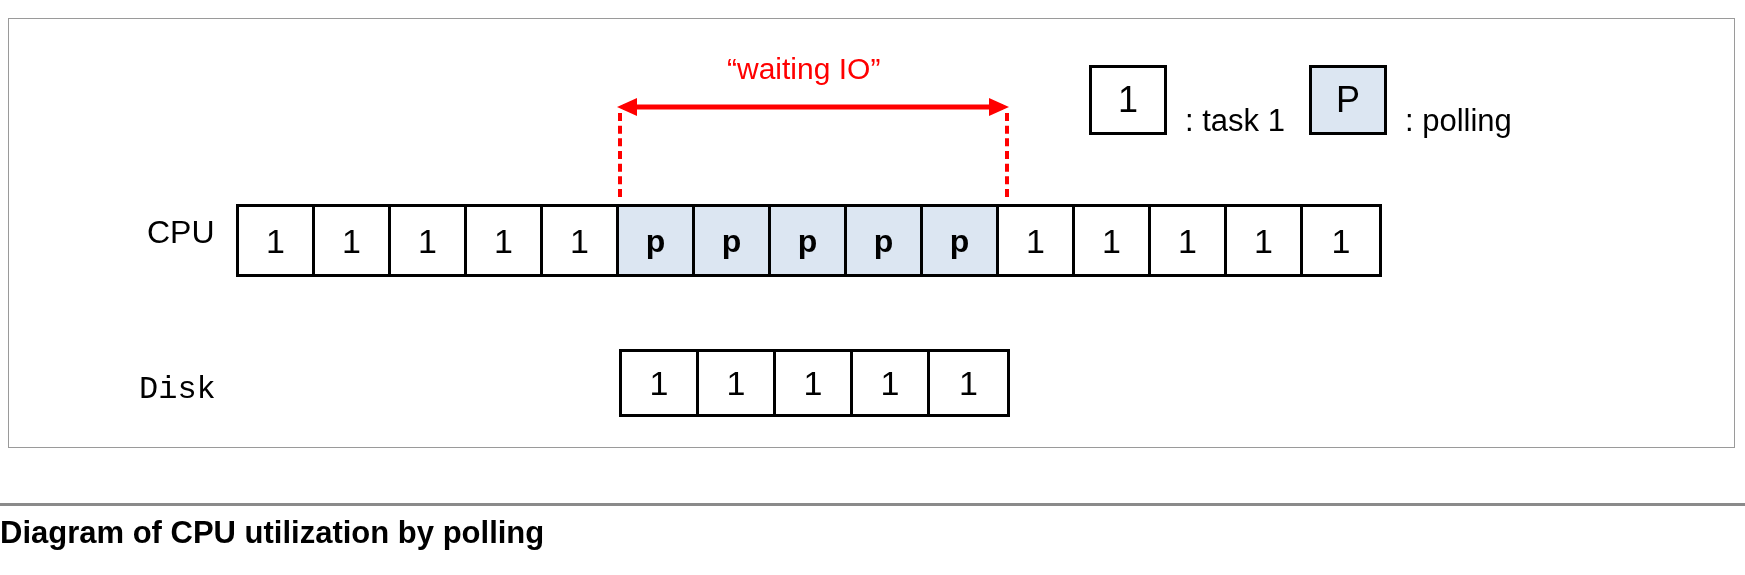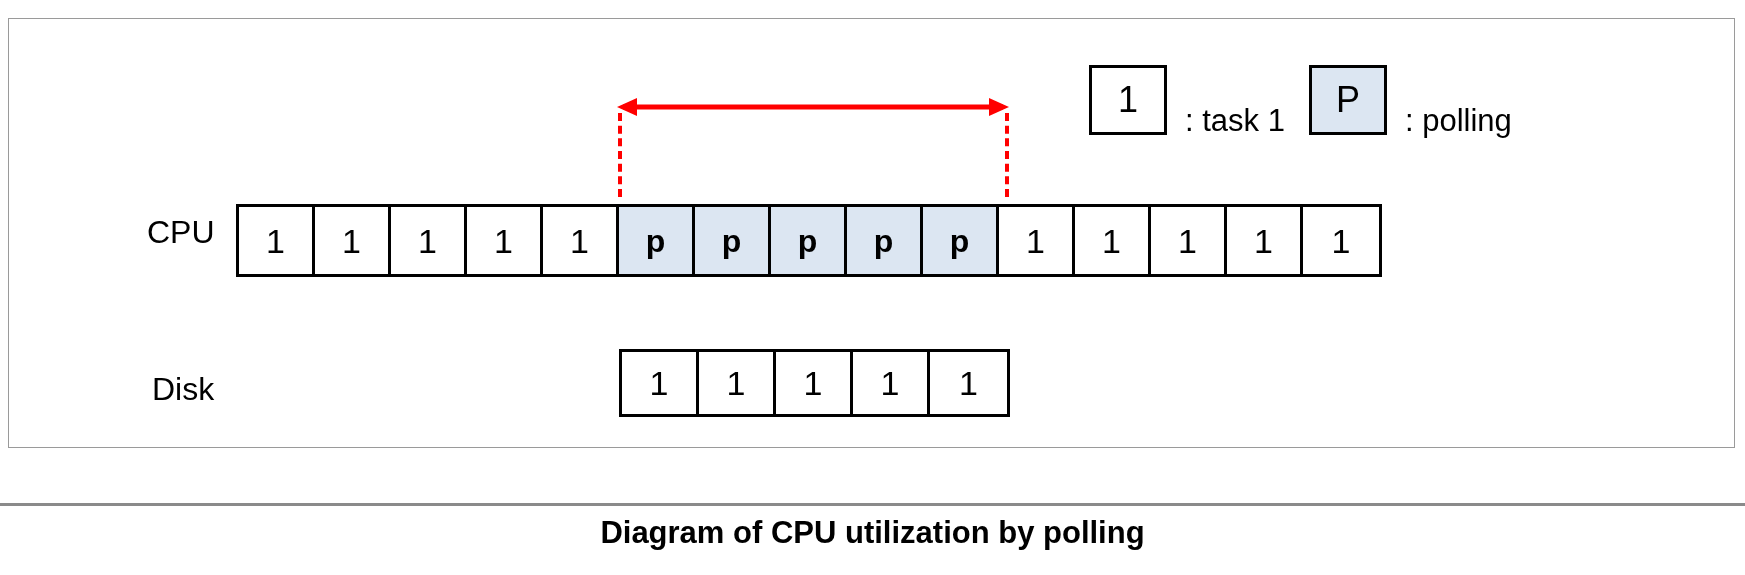--- a/index.html
+++ b/index.html
@@ -88,21 +88,21 @@
   .legend-text.last { margin-right: 0; }
 
   
   .row-label {
     position: absolute;
     font-size: 32px;
     white-space: nowrap;
     margin-left: 44px;
   }
   #cpu-label  { left: 94px;  top: 195px; }
-  #disk-label { left: 99px;  top: 352px; }
+  #disk-label { left: 86px;  top: 352px; font-family: Liberation Mono, monospace; }
 
   
   .timeline {
     position: absolute;
     display: flex;
     border: 3px solid #000000;
     box-sizing: border-box;
     background: #ffffff;
   }
   #cpu-row  { left: 227px; top: 185px; height: 73px; }
@@ -134,31 +134,31 @@
     top: 503px;
     width: 1745px;
     height: 3px;
     background: #8a8a8a;
   }
   #caption {
     position: absolute;
     left: 0;
     top: 515px;
     width: 1745px;
-    text-align: center;
     font-size: 31px;
     font-weight: bold;
     white-space: nowrap;
   }
 </style>
 </head>
 <body>
 
 <div id="figure-frame">
 
+  <div id="waiting-io-label">“waiting IO”</div>
 
   <svg id="waiting-io-arrow" viewBox="0 0 400 28" xmlns="http://www.w3.org/2000/svg">
     <line x1="10" y1="14" x2="390" y2="14" stroke="#ff0000" stroke-width="5"></line>
     <polygon points="4,14 24,5 24,23" fill="#ff0000"></polygon>
     <polygon points="396,14 376,5 376,23" fill="#ff0000"></polygon>
   </svg>
 
   <div id="dashed-left" class="dashed-drop"></div>
   <div id="dashed-right" class="dashed-drop"></div>
 

